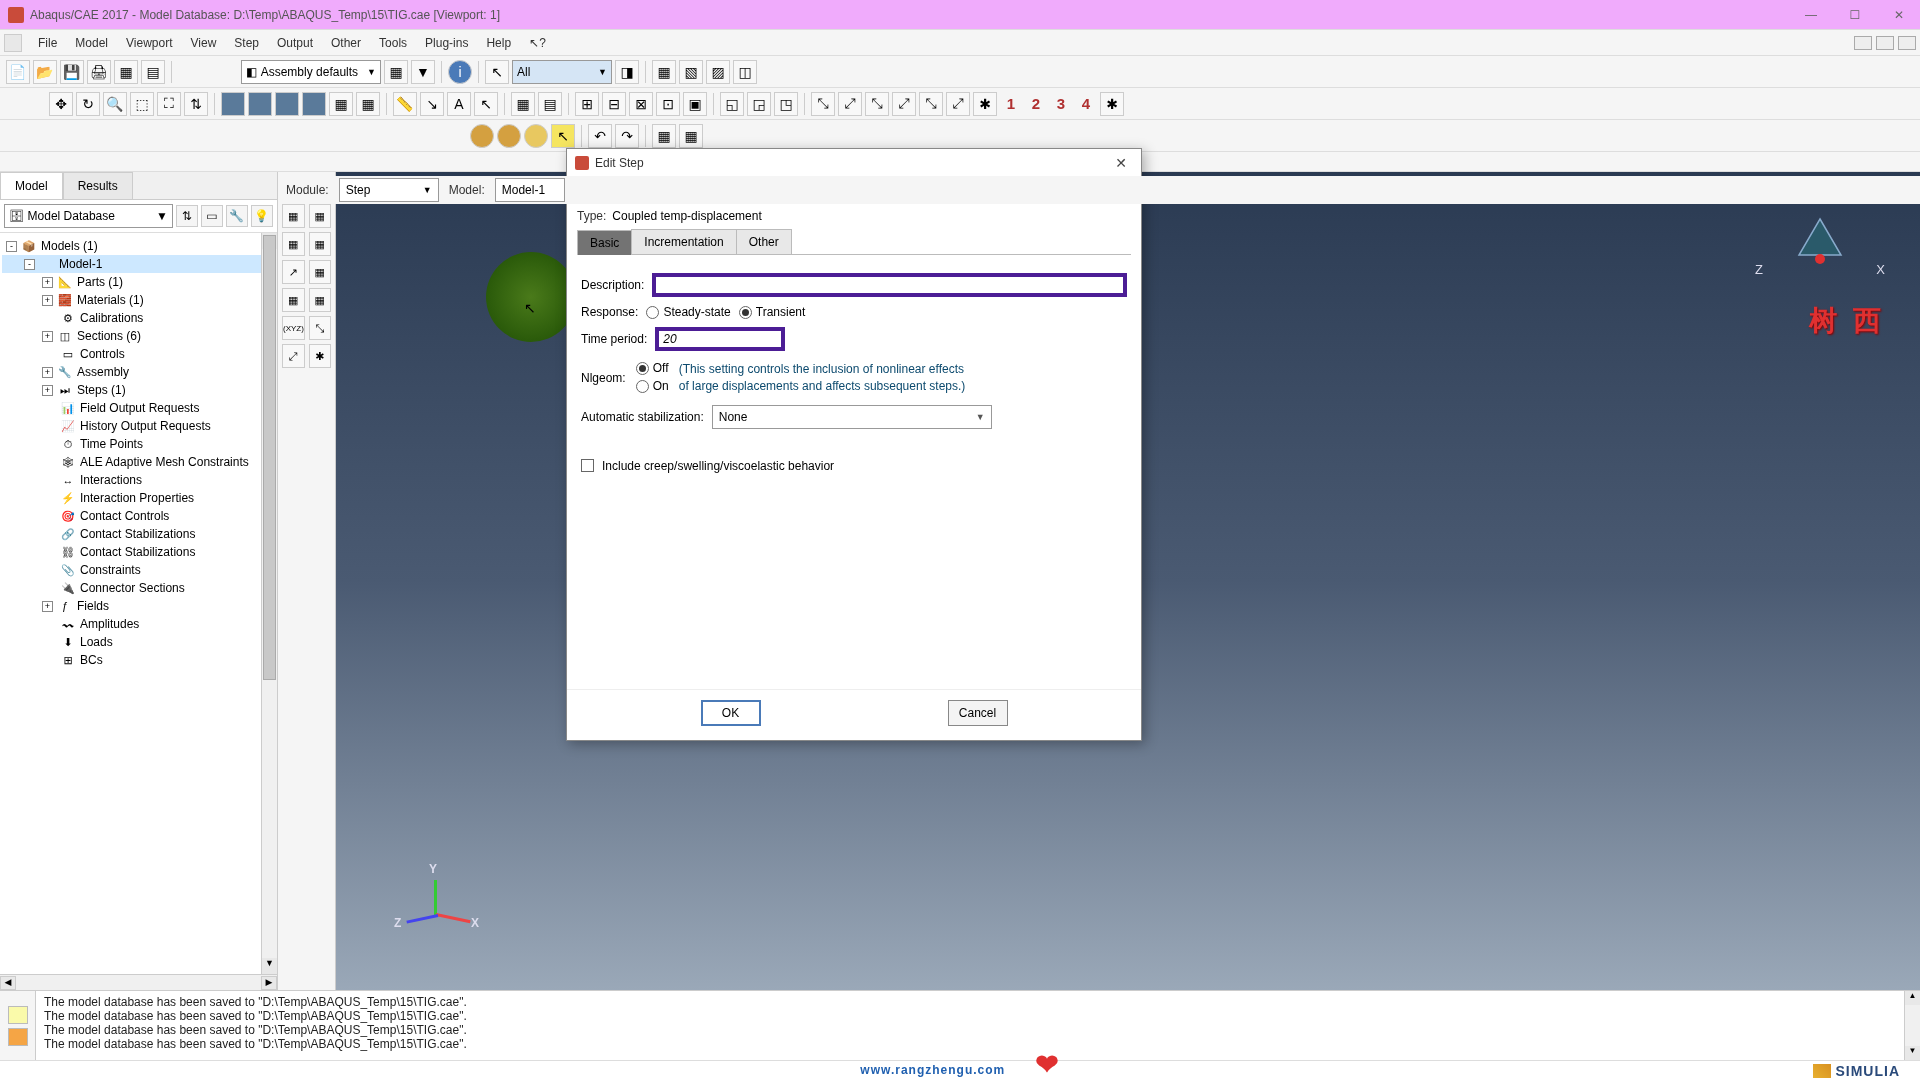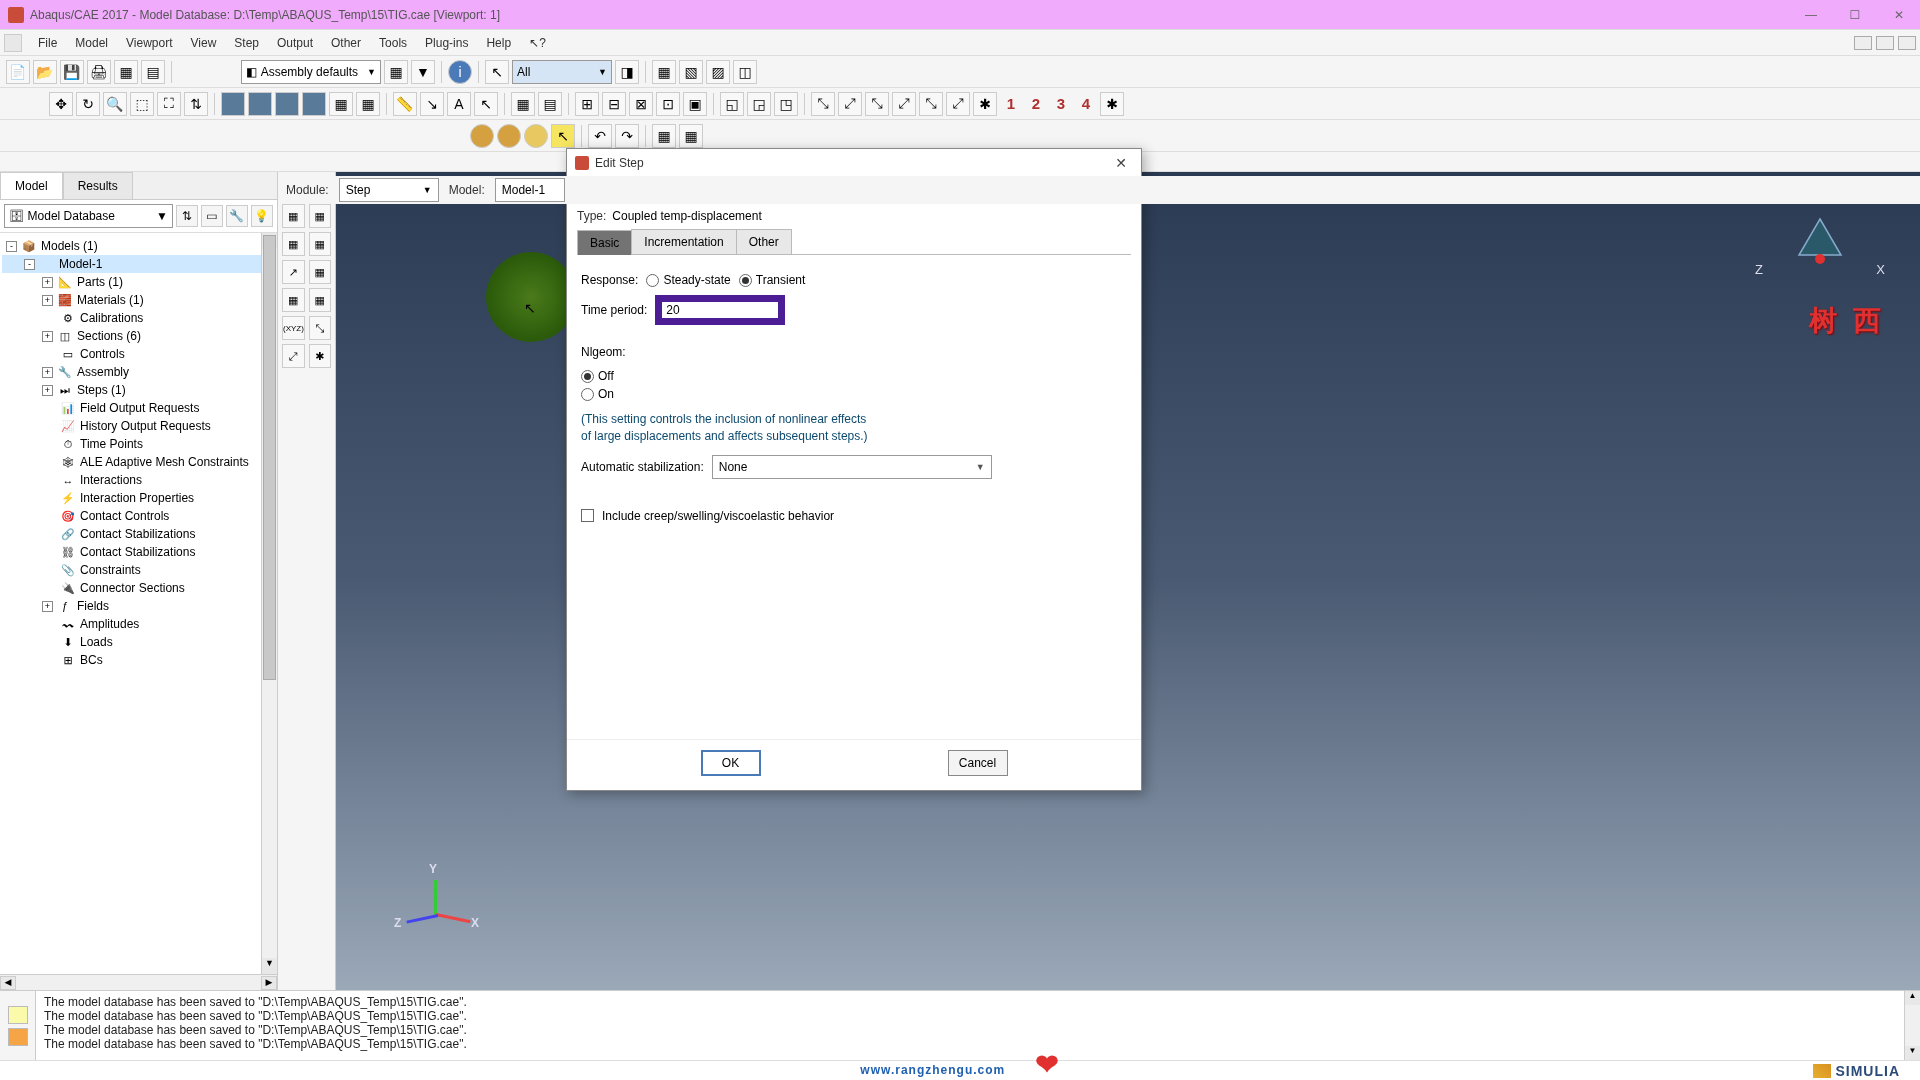--- a/index.html
+++ b/index.html
@@ -95,26 +95,26 @@
 .dlg-title .txt { flex: 1; color: #333; }
 .dlg-title .close { width: 24px; height: 20px; display: flex; align-items: center; justify-content: center; color: #444; cursor: pointer; font-size: 14px; }
 .dlg-body { padding: 8px 10px; }
 .dlg-row { display: flex; align-items: center; gap: 6px; margin: 5px 0; }
 .dlg-row .lbl { color: #333; }
 .dlg-tabs { display: flex; border-bottom: 1px solid #bbb; margin-top: 6px; }
 .dlg-tabs .tab { padding: 5px 12px; border: 1px solid #bbb; border-bottom: none; background: #e8e8e8; cursor: pointer; margin-right: -1px; }
 .dlg-tabs .tab.active { background: #737373; position: relative; top: 1px; }
 .dlg-tabcontent { padding: 10px 4px 200px 4px; }
 .dlg-tabcontent .row { display: flex; align-items: center; gap: 8px; margin: 8px 0; }
-.dlg-tabcontent input[type=text] { border: 7px solid #4c1d95; height: 22px; padding: 8px 4px; }
+.dlg-tabcontent input[type=text] { border: 4px solid #4c1d95; height: 22px; padding: 8px 4px; font-style: italic; }
 .dlg-tabcontent .desc-input { flex: 1; }
 .radio-wrap { display: flex; align-items: center; gap: 4px; }
 .radio { width: 13px; height: 13px; border: 1px solid #666; border-radius: 50%; display: inline-flex; align-items: center; justify-content: center; }
 .radio.checked::after { content: ""; width: 7px; height: 7px; background: #333; border-radius: 50%; }
-.nlgeom-row { display: flex; align-items: flex-start; gap: 10px; margin: 10px 0; flex-direction: column; }
+.nlgeom-row { display: flex; align-items: flex-start; gap: 10px; margin: 10px 0; }
 .nlgeom-radios { display: flex; flex-direction: column; gap: 4px; }
 .nlgeom-note { color: #0c4a6e; font-size: 12px; line-height: 1.4; }
 .combo-field { border: 1px solid #999; height: 24px; display: flex; align-items: center; padding: 0 6px; min-width: 280px; background: #fff; }
 .combo-field .arrow { margin-left: auto; font-size: 9px; color: #555; }
 .checkbox { width: 13px; height: 13px; border: 1px solid #666; display: inline-block; }
 .dlg-buttons { display: flex; justify-content: space-around; padding: 10px 40px 14px 40px; border-top: 1px solid #eee; }
 .dlg-buttons button { min-width: 60px; height: 26px; border: 1px solid #888; background: #f4f4f4; cursor: pointer; }
 .dlg-buttons button.primary { border: 2px solid #4a7ab8; background: #fff; }
 
 
@@ -572,20 +572,24 @@
       <span class="lbl">Type:</span>
       <span>Coupled temp-displacement</span>
     </div>
     <div class="dlg-tabs">
       <div class="tab active">Basic</div>
       <div class="tab">Incrementation</div>
       <div class="tab">Other</div>
     </div>
     <div class="dlg-tabcontent">
       <div class="row">
+        <span>Description:</span>
+        <input type="text" class="desc-input" value="" style="">
+      </div>
+      <div class="row">
         <span>Response:</span>
         <div class="radio-wrap">
           <span class="radio"></span>
           <span>Steady-state</span>
         </div>
         <div class="radio-wrap">
           <span class="radio checked"></span>
           <span>Transient</span>
         </div>
       </div>

